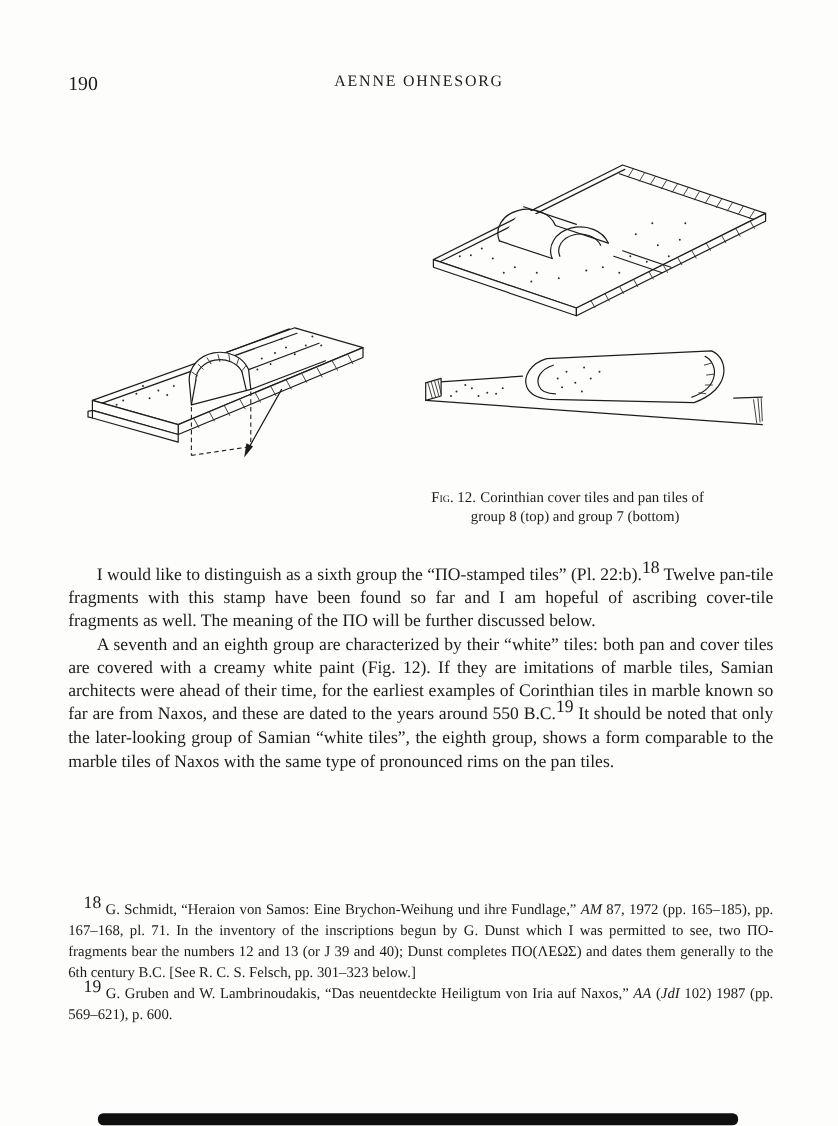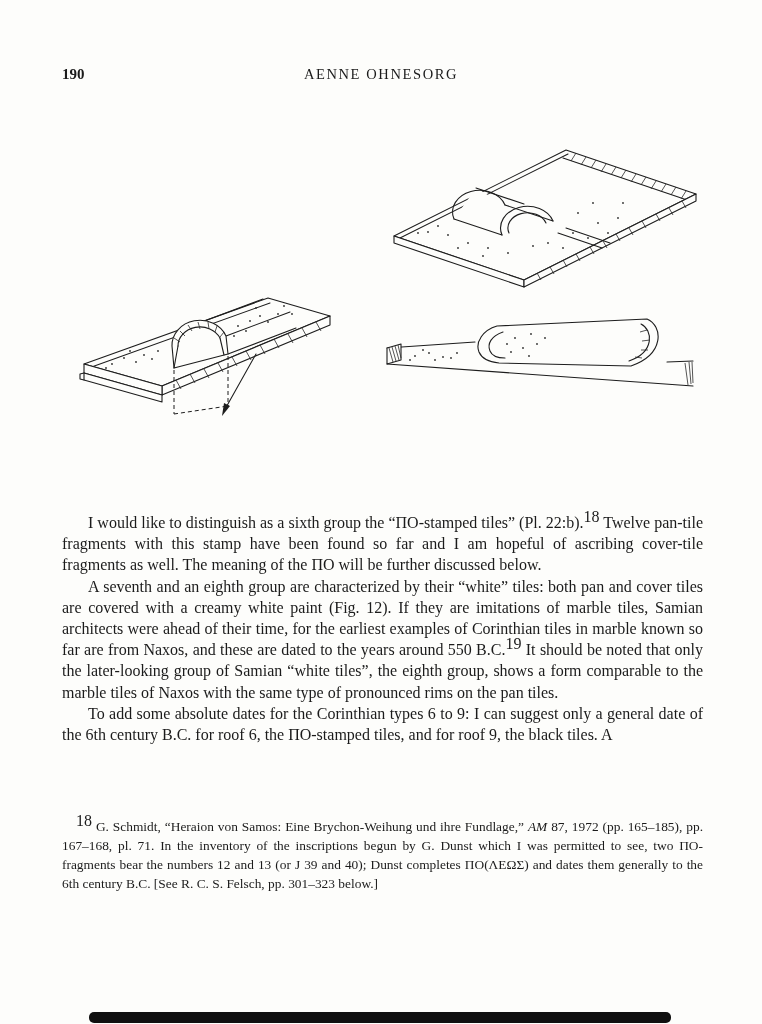--- a/index.html
+++ b/index.html
@@ -7,22 +7,21 @@
   .page {
     position:relative;
     width:762px; height:1024px;
     background:#fdfdfb;
     font-family:"Liberation Serif", "DejaVu Serif", serif;
     color:#1b1b1b;
     overflow:hidden;
   }
   .page-number {
     position:absolute; left:62px; top:66px;
-    font-size:15px;
-    font-weight:bold;
+    font-size:18px;
   }
   .running-head {
     position:absolute; left:0; right:0; top:66px;
     text-align:center;
     font-size:14.5px;
     letter-spacing:1.6px;
   }
   .figure-svg { position:absolute; }
   #fig11-svg { left:78px; top:258px; }
   #fig12-top-svg { left:388px; top:138px; }
@@ -199,28 +198,34 @@
       <circle cx="130" cy="38" r="0.9"></circle>
         <circle cx="126" cy="52" r="0.9"></circle>
         <circle cx="138" cy="48" r="0.9"></circle>
       <circle cx="146" cy="34" r="0.9"></circle>
         <circle cx="152" cy="44" r="0.9"></circle>
         <circle cx="160" cy="38" r="0.9"></circle>
       <circle cx="144" cy="56" r="0.9"></circle>
     </g>
   </svg>
 
+  <div class="caption caption-right">
+    <span class="cap-label">Fig. 12.</span><span>Corinthian cover tiles and pan tiles of</span><br>
+    <span>group 8 (top) and group 7 (bottom)</span>
+  </div>
 
   <div class="body-text">
     <div class="para"><span>I would like to distinguish as a sixth group the “ΠΟ-stamped tiles” (Pl. 22:b).</span><sup>18</sup><span> Twelve pan-tile fragments with this stamp have been found so far and I am hopeful of ascribing cover-tile fragments as well. The meaning of the ΠΟ will be further discussed below.</span></div>
     <div class="para"><span>A seventh and an eighth group are characterized by their “white” tiles: both pan and cover tiles are covered with a creamy white paint (Fig. 12). If they are imitations of marble tiles, Samian architects were ahead of their time, for the earliest examples of Corinthian tiles in marble known so far are from Naxos, and these are dated to the years around 550 B.C.</span><sup>19</sup><span> It should be noted that only the later-looking group of Samian “white tiles”, the eighth group, shows a form comparable to the marble tiles of Naxos with the same type of pronounced rims on the pan tiles.</span></div>
-    <div class="para"><span>To add some absolute dates for the Corinthian types 6 to 9: I can suggest only a general date of the 6th century B.C. for roof 6, the ΠΟ-stamped tiles, and for roof 9, the black tiles. A</span></div>
   </div>
 
   <div class="footnotes">
     <div class="fnote">
       <sup>18</sup><span> G. Schmidt, “Heraion von Samos: Eine Brychon-Weihung und ihre Fundlage,” </span><i>AM</i><span> 87, 1972 (pp. 165–185), pp. 167–168, pl. 71. In the inventory of the inscriptions begun by G. Dunst which I was permitted to see, two ΠΟ-fragments bear the numbers 12 and 13 (or J 39 and 40); Dunst completes ΠΟ(ΛΕΩΣ) and dates them generally to the 6th century B.C. [See R. C. S. Felsch, pp. 301–323 below.]</span>
     </div>
+    <div class="fnote">
+      <sup>19</sup><span> G. Gruben and W. Lambrinoudakis, “Das neuentdeckte Heiligtum von Iria auf Naxos,” </span><i>AA</i><span> (</span><i>JdI</i><span> 102) 1987 (pp. 569–621), p. 600.</span>
+    </div>
   </div>
 
   <div class="scan-bar"></div>
 
 </div>
 
 </body></html>

